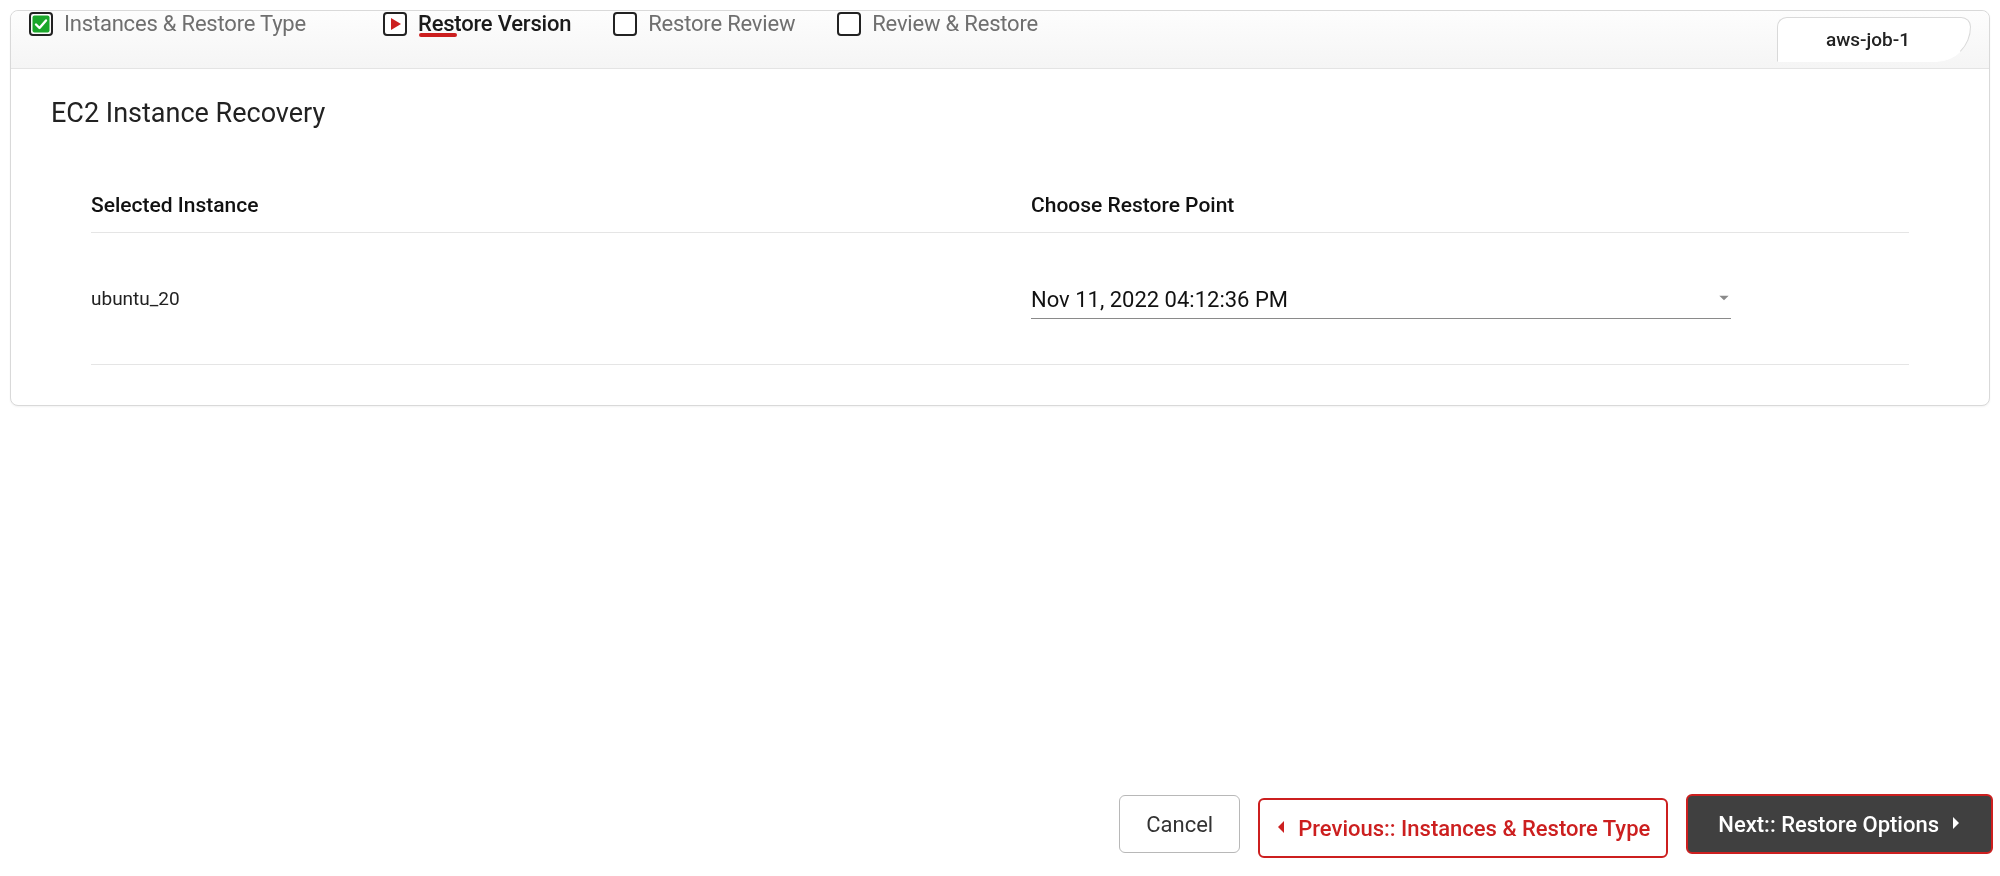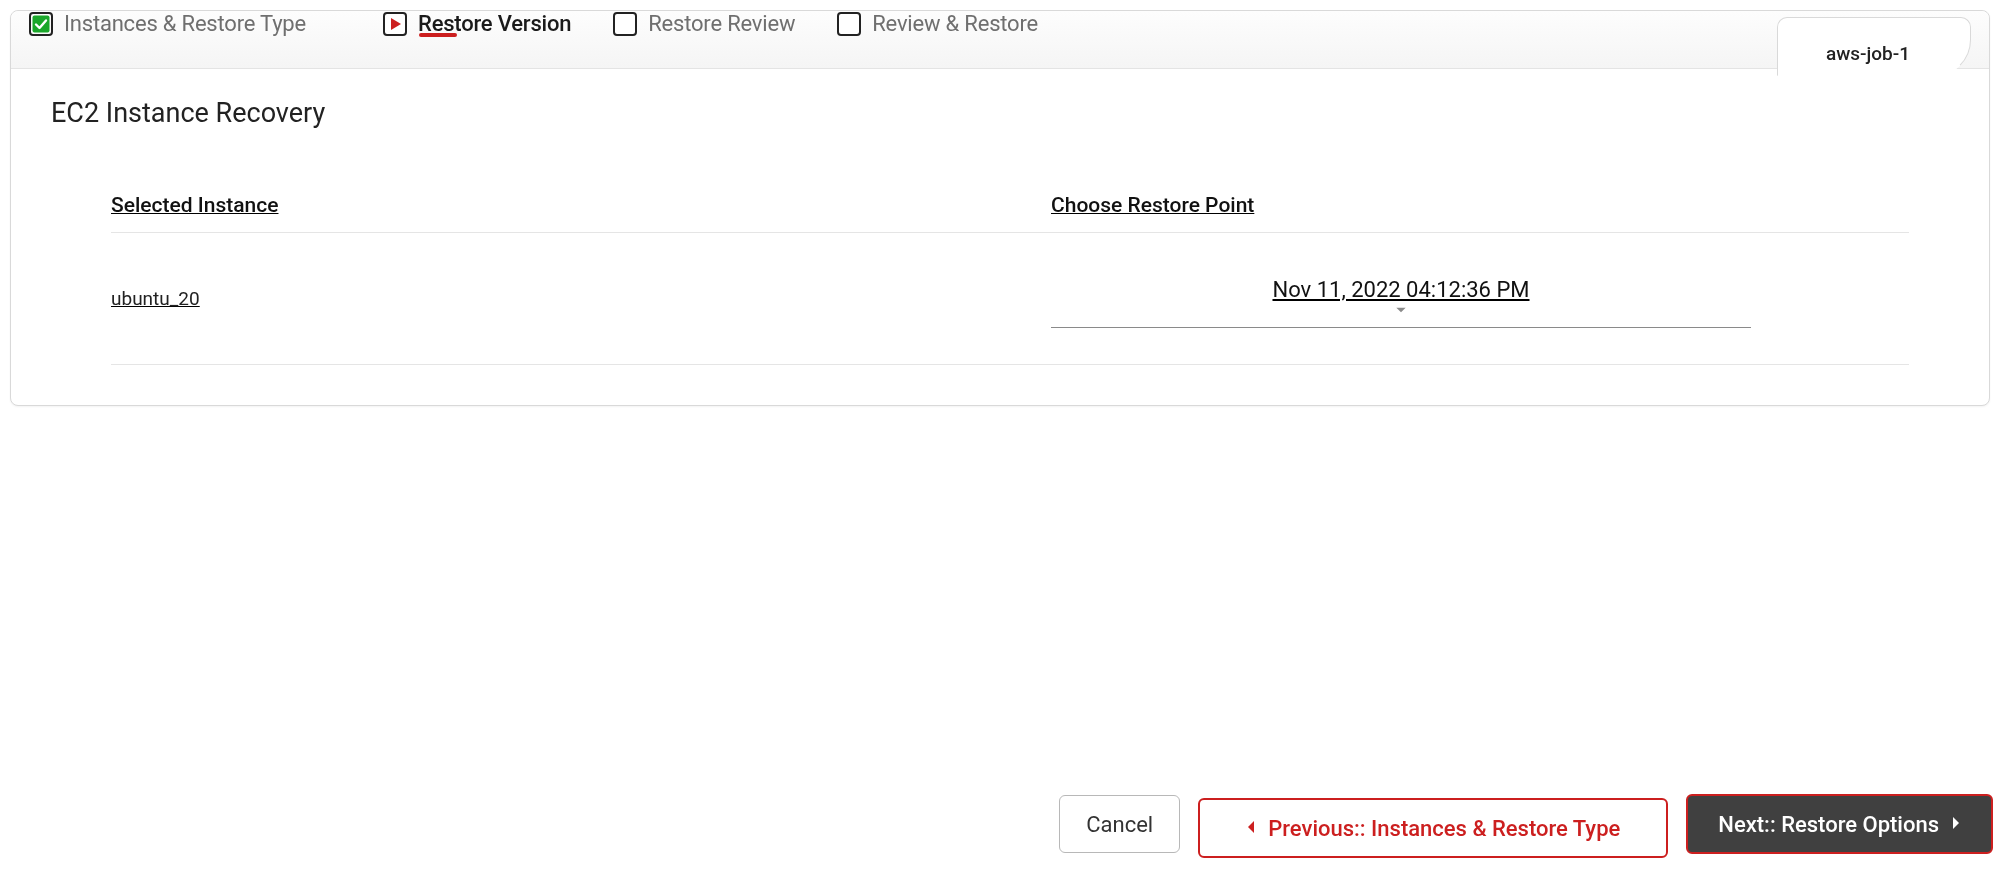--- a/index.html
+++ b/index.html
@@ -64,38 +64,37 @@
       border-radius: 2px;
     }
     .job-tab {
       position: absolute;
       right: 18px;
       top: 6px;
       background: #fff;
       border: 1px solid #d9d9d9;
       border-bottom: 1px solid #fff;
       border-radius: 10px 10px 36px 0;
-      padding: 24px 60px 10px 48px;
+      padding: 10px 60px 10px 48px;
       font-size: 19px;
       color: #222;
       font-weight: 500;
     }
     .content {
       padding: 28px 40px 40px 40px;
     }
     .page-title {
       font-size: 27px;
       color: #222;
       font-weight: 400;
       margin-bottom: 48px;
     }
     .table {
-      margin-left: 60px;
+      margin-left: 40px;
       margin-right: 40px;
-      text-decoration: underline;
     }
     .row {
       display: flex;
       align-items: center;
       border-bottom: 1px solid #e5e5e5;
     }
     .row.header {
       height: 56px;
     }
     .row.data {
@@ -128,21 +127,20 @@
       margin-bottom: 2px;
       display: block;
     }
     .select-control {
       display: flex;
       align-items: center;
       justify-content: space-between;
       border-bottom: 1px solid #8a8a8a;
       padding: 4px 0 6px 0;
       cursor: pointer;
-      flex-direction: column;
     }
     .select-value {
       font-size: 22px;
       color: #111;
     }
     .dropdown-caret {
       color: #8a8a8a;
     }
     .footer {
       position: absolute;
@@ -167,21 +165,21 @@
       border: 1px solid #b8b8b8;
       background: #fff;
       color: #333;
       height: 58px;
     }
     .btn-prev {
       border: 2px solid #cc1f1f;
       background: #fff;
       color: #cc1f1f;
       font-weight: 500;
-      padding: 0 46px;
+      padding: 0 16px;
       margin-top: 8px;
     }
     .btn-next {
       border: 2px solid #cc1f1f;
       background: #404040;
       color: #fff;
       font-weight: 500;
       padding: 0 30px;
     }
     .chev {

